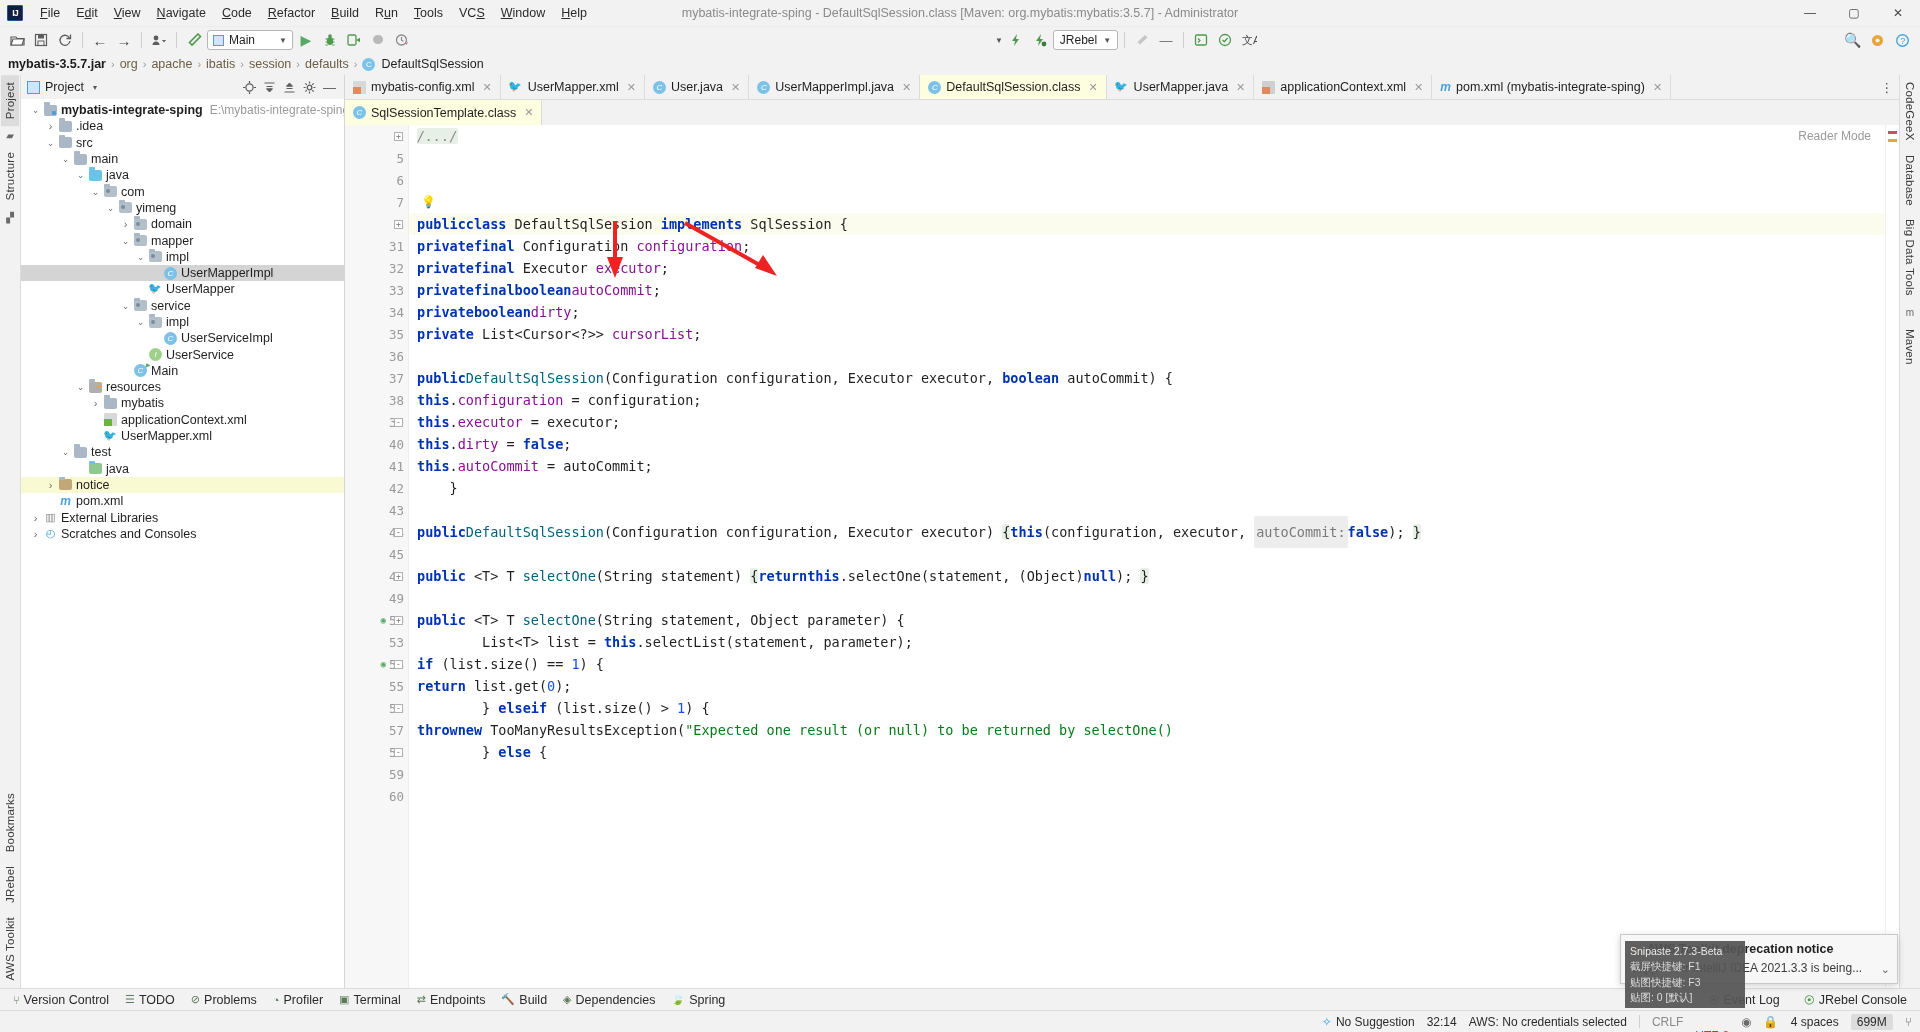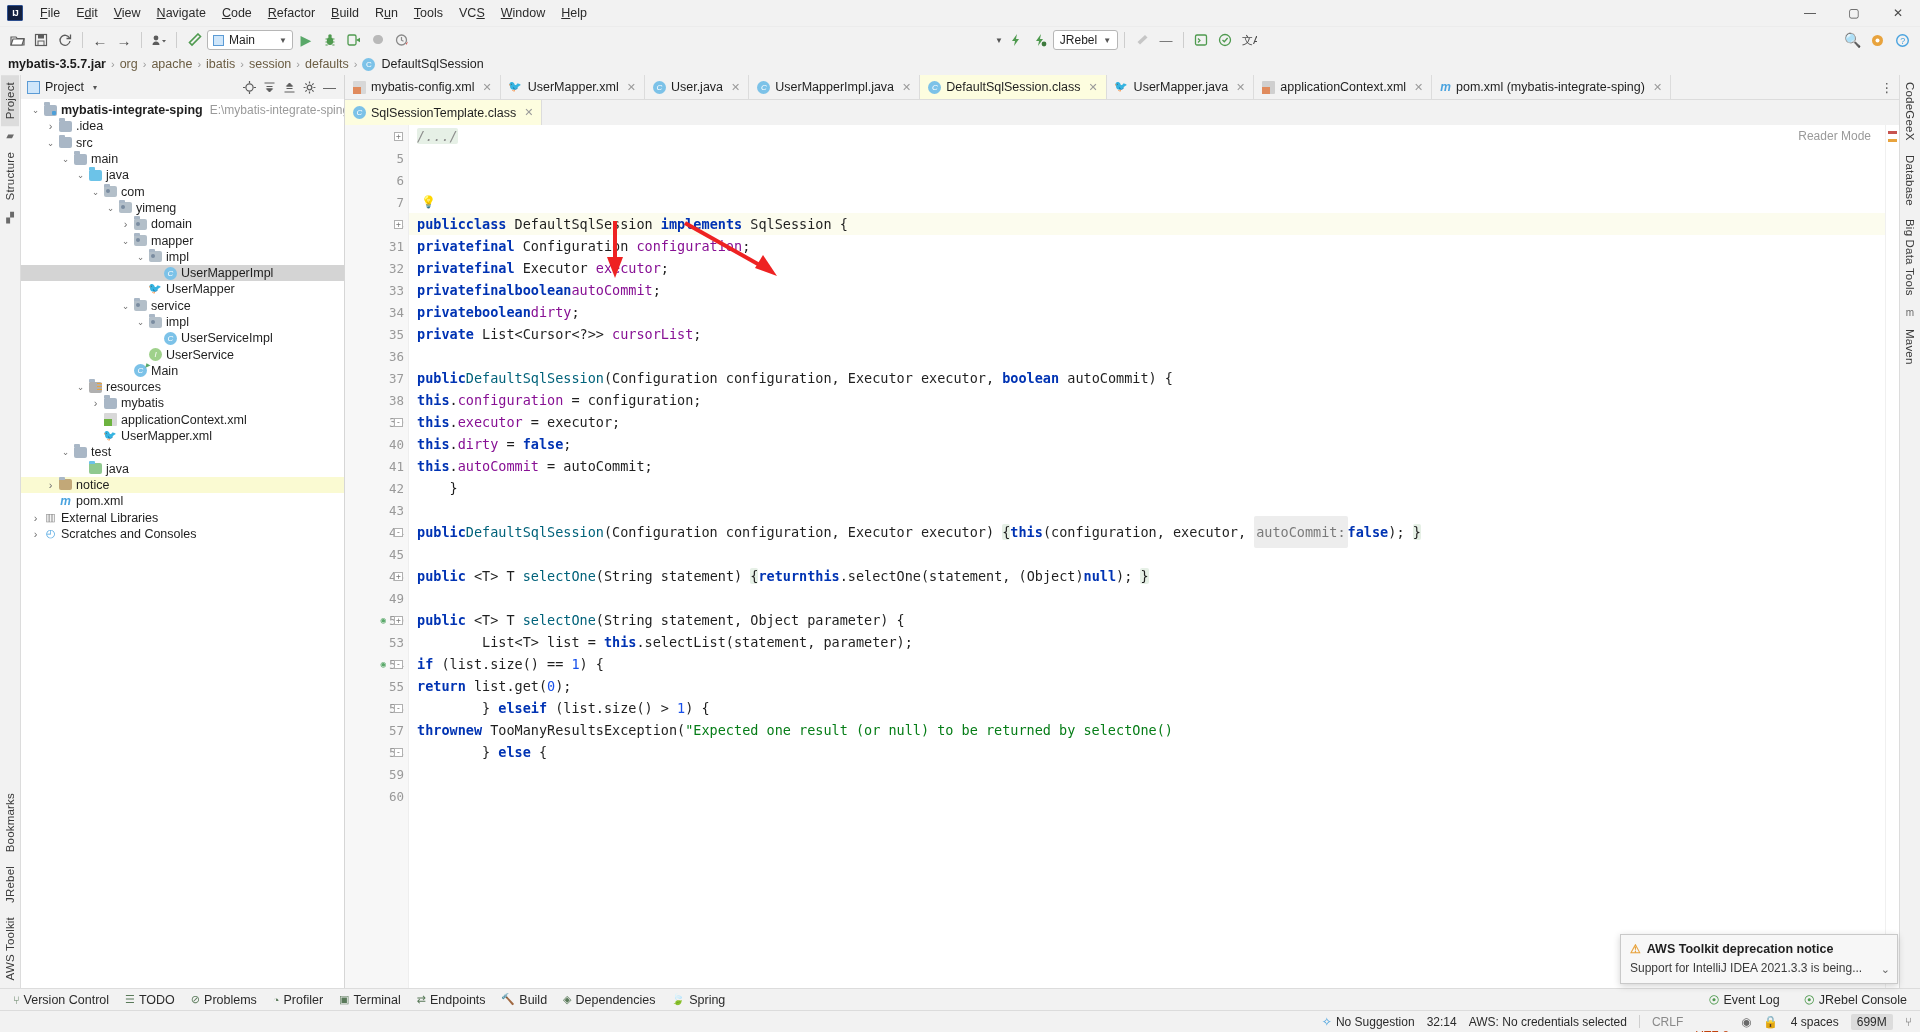--- a/index.html
+++ b/index.html
@@ -269,20 +269,21 @@
       <div class="menu-item"><u>N</u>avigate</div>
       <div class="menu-item"><u>C</u>ode</div>
       <div class="menu-item"><u>R</u>efactor</div>
       <div class="menu-item"><u>B</u>uild</div>
       <div class="menu-item">R<u>u</u>n</div>
       <div class="menu-item"><u>T</u>ools</div>
       <div class="menu-item">VC<u>S</u></div>
       <div class="menu-item"><u>W</u>indow</div>
       <div class="menu-item"><u>H</u>elp</div>
     </div>
+    <div class="win-title">mybatis-integrate-sping - DefaultSqlSession.class [Maven: org.mybatis:mybatis:3.5.7] - Administrator</div>
     <div class="win-buttons">
       <div class="win-btn">—</div>
       <div class="win-btn">▢</div>
       <div class="win-btn close">✕</div>
     </div>
   </div>
 
   <div class="toolbar">
     <div class="tb-icon">
       <svg width="15" height="13" viewBox="0 0 15 13">
@@ -951,14 +952,20 @@
 
   <div class="notif">
     <div class="notif-title">
       <span class="warn-tri">⚠</span>
       <span>AWS Toolkit deprecation notice</span>
     </div>
     <div class="notif-body">Support for IntelliJ IDEA 2021.3.3 is being...</div>
     <div class="notif-chevron">⌄</div>
   </div>
 
+  <div class="snip">
+    <div class="ttl">Snipaste 2.7.3-Beta</div>
+    <div>截屏快捷键: F1</div>
+    <div>贴图快捷键: F3</div>
+    <div>贴图: 0 [默认]</div>
+  </div>
 
 </div>
 
 </body></html>

